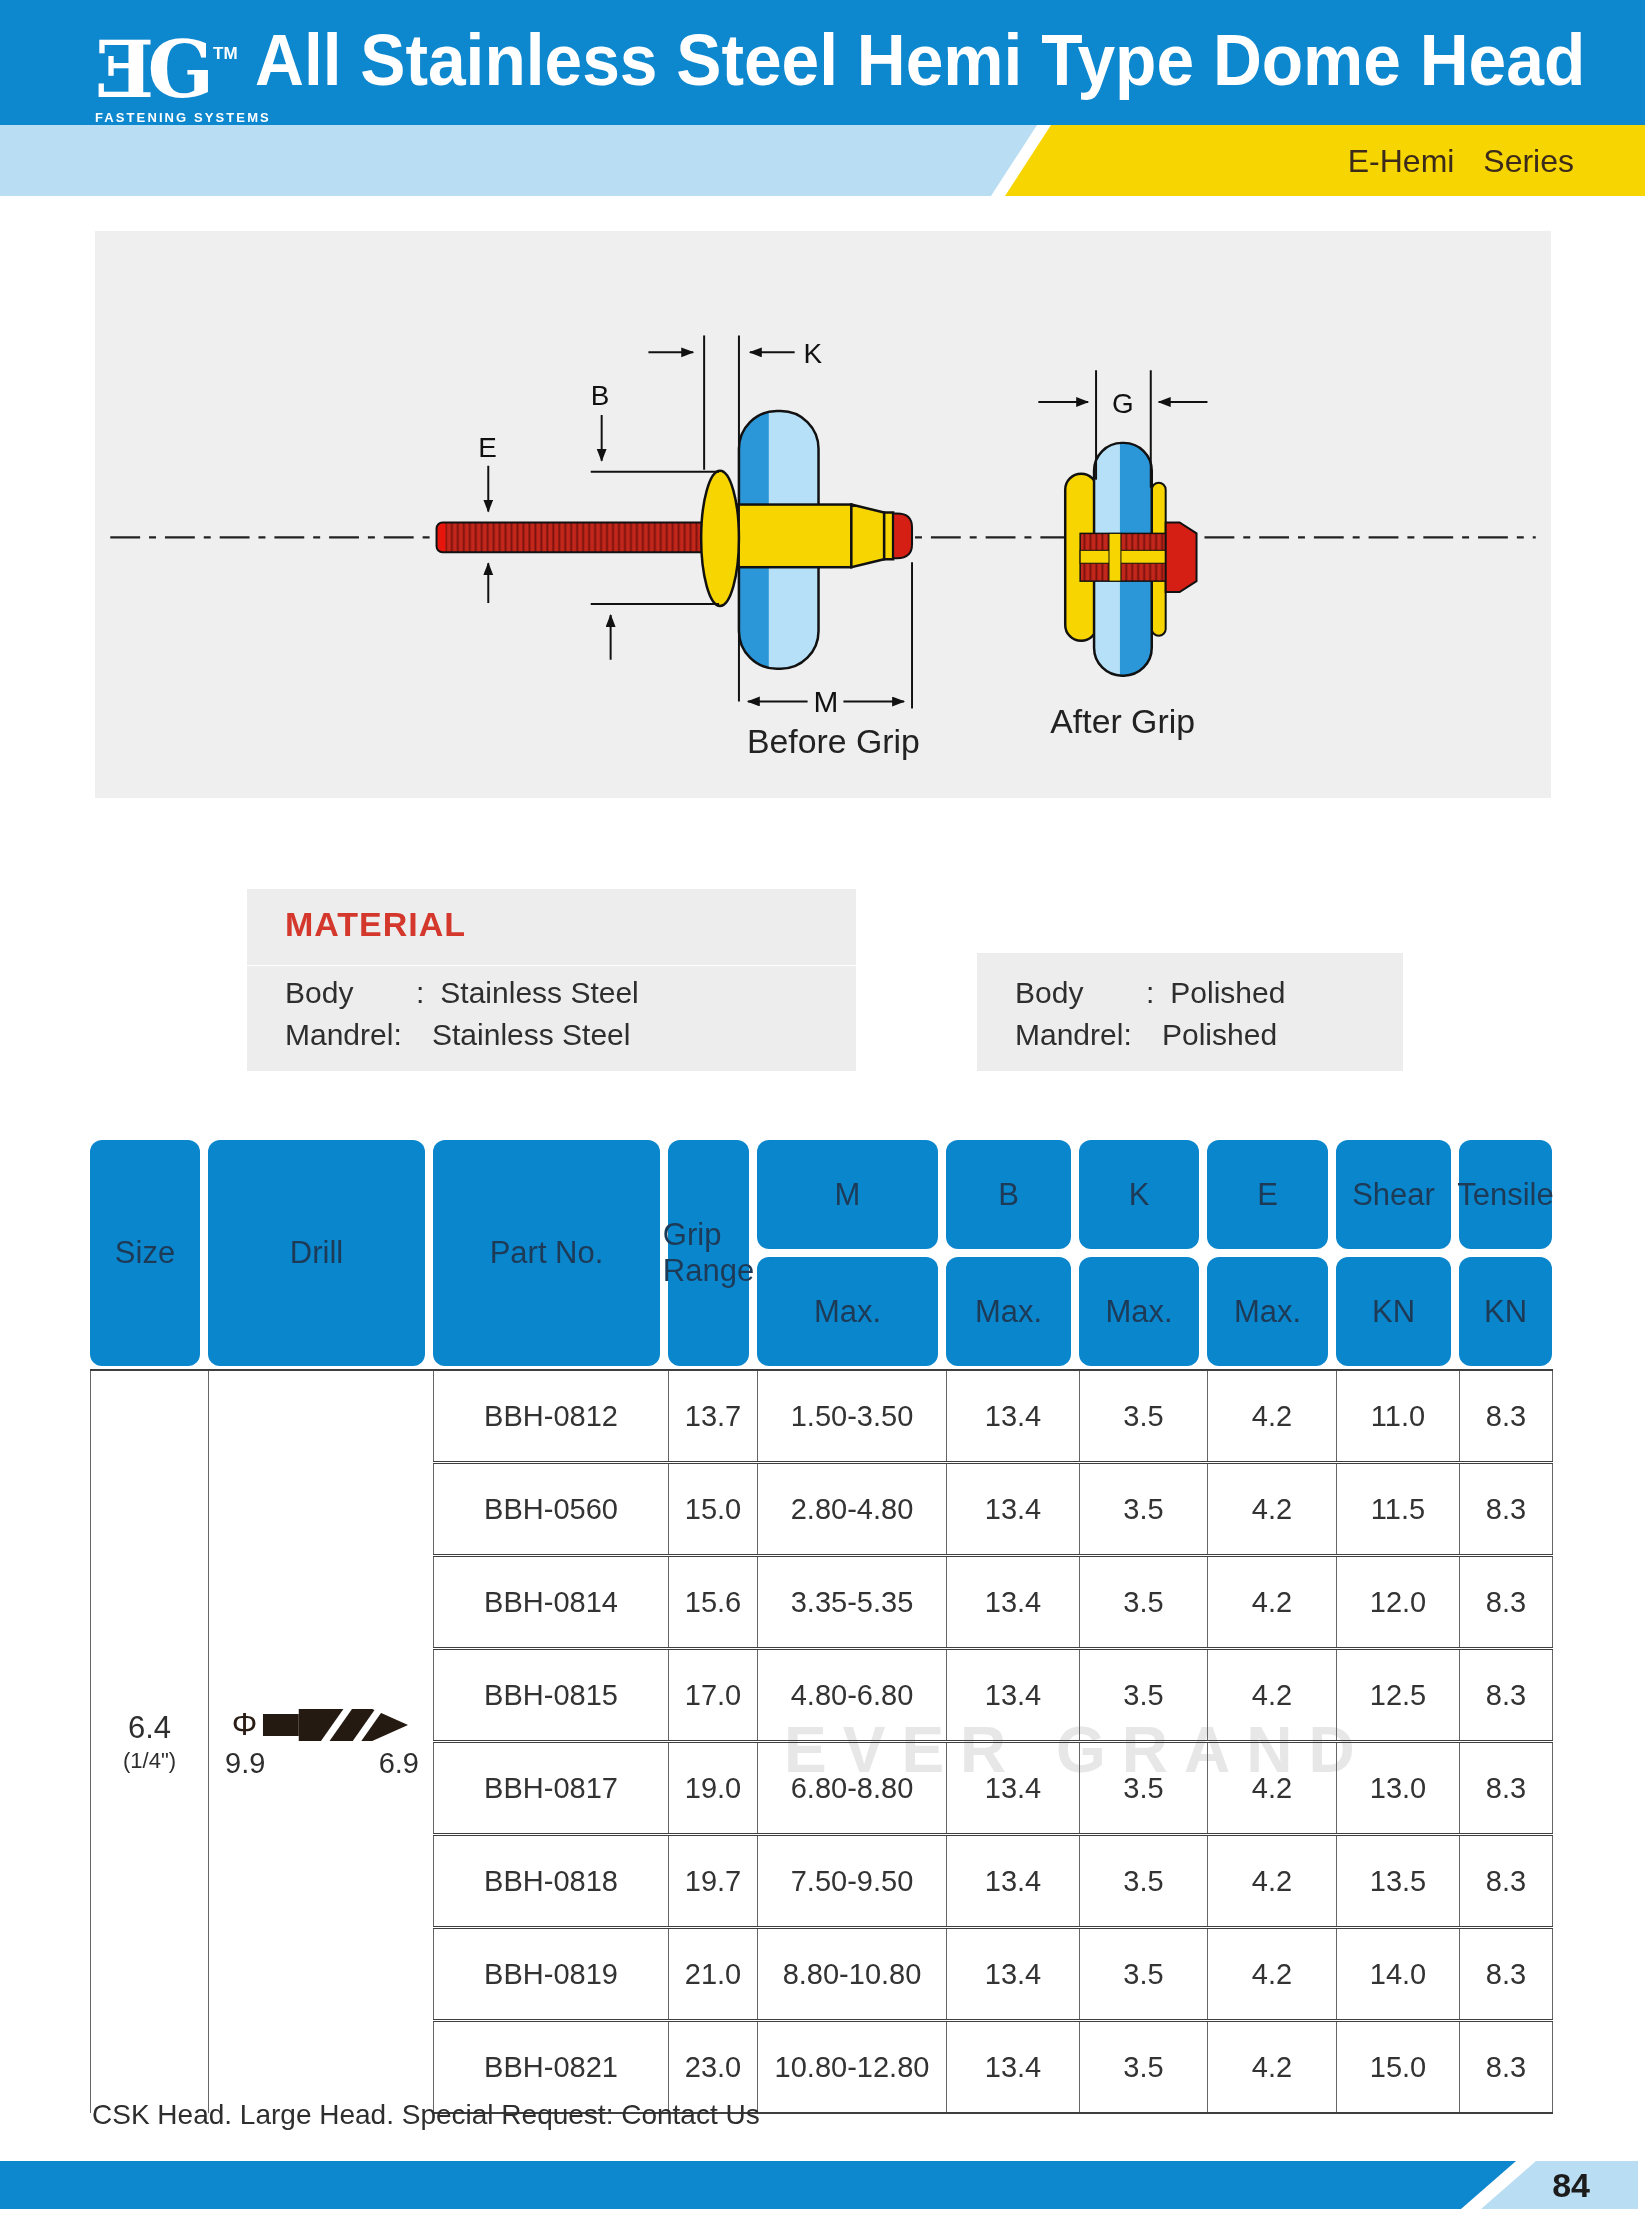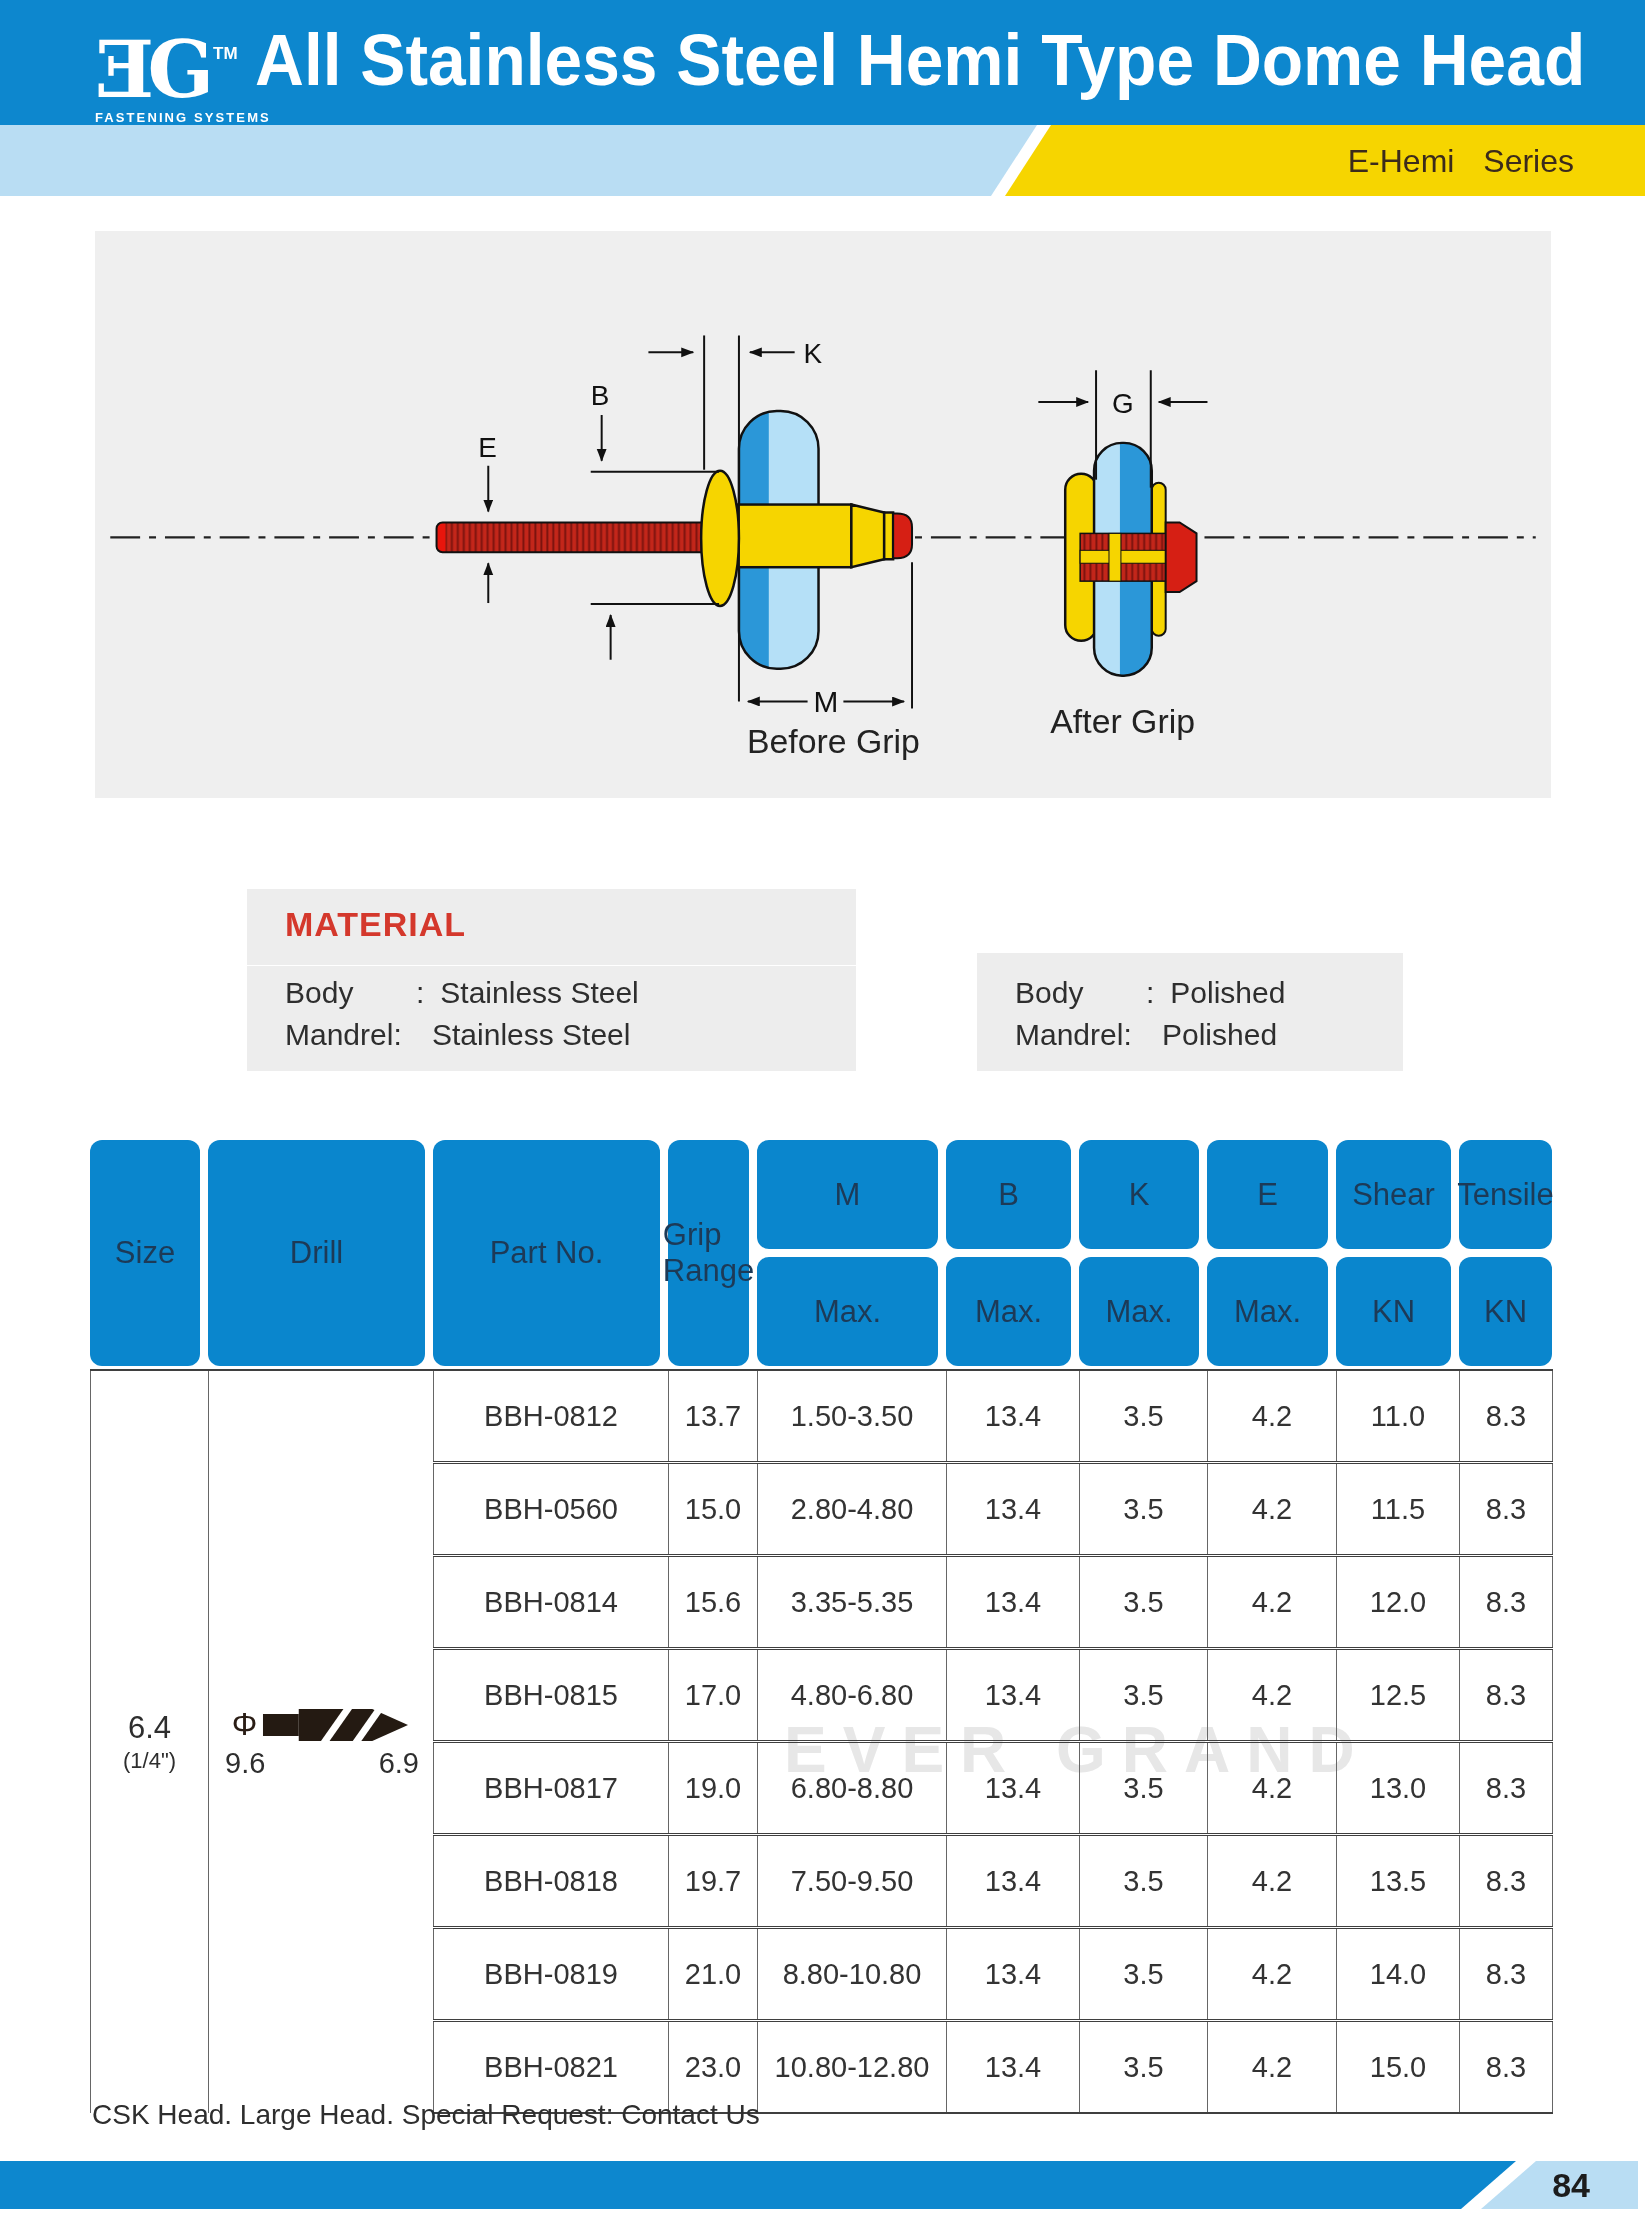--- a/index.html
+++ b/index.html
@@ -256,21 +256,21 @@
           <div class="drill-top">
             <span class="phi">Φ</span>
             <svg width="149" height="40" viewBox="0 0 150 40">
               <polygon points="2,9 38,9 38,31 2,31" fill="#241a12"></polygon>
               <polygon points="38,4 112,4 148,20 112,36 38,36" fill="#241a12"></polygon>
               <line x1="62" y1="40" x2="90" y2="0" stroke="#fff" stroke-width="7"></line>
               <line x1="94" y1="40" x2="122" y2="0" stroke="#fff" stroke-width="7"></line>
             </svg>
           </div>
           <div class="drill-nums">
-            <span>9.6</span>
+            <span>9.9</span>
             <span>6.9</span>
           </div>
         </td>
       <td>BBH-0812</td>
           <td>13.7</td>
           <td>1.50-3.50</td>
           <td>13.4</td>
           <td>3.5</td>
           <td>4.2</td>
           <td>11.0</td>

